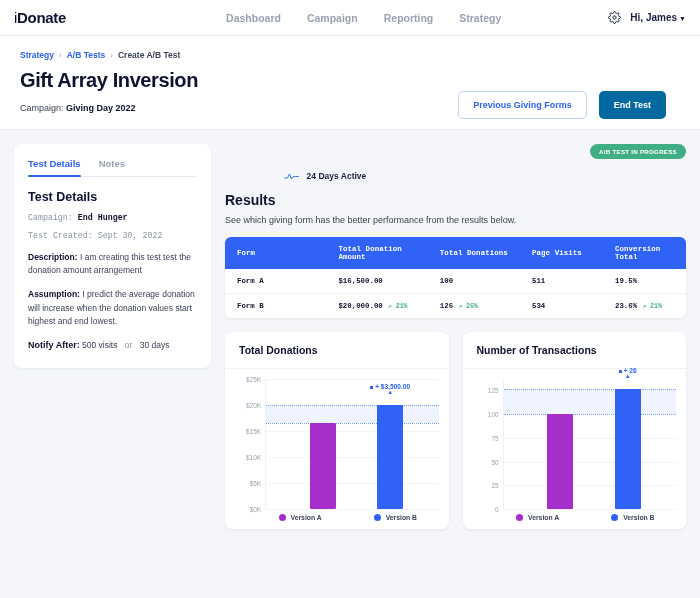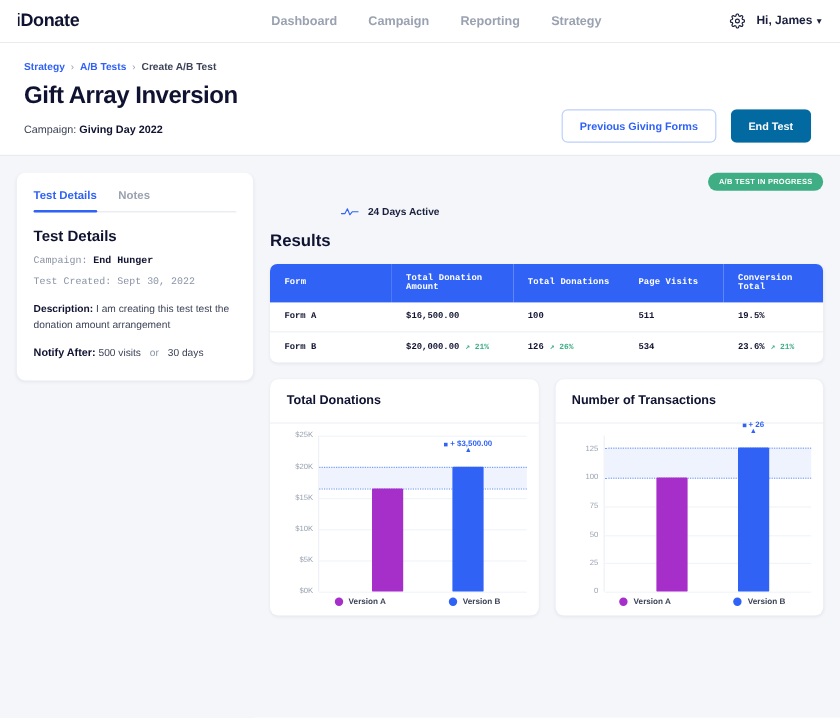--- a/index.html
+++ b/index.html
@@ -28,21 +28,21 @@
   
   .subhead { background:#ffffff; padding:14px 20px 16px 20px; position:relative;
              border-bottom:1px solid #e8ebf0; }
   .crumb { font-size:8.5px; font-weight:700; display:flex; align-items:center; gap:5px; }
   .crumb a { color:#2f62f5; text-decoration:none; }
   .crumb .sep { color:#9aa2b1; font-weight:400; font-size:8px; }
   .crumb .cur { color:#3c4257; }
   .ptitle { font-size:20px; font-weight:700; color:#0f1230; margin-top:9px; letter-spacing:-0.4px; }
   .camp { font-size:9px; color:#3c4257; margin-top:11px; }
   .camp b { color:#0f1230; font-weight:700; }
-  .hdr-btns { position:absolute; right:24px; top:55px; display:flex; gap:12px;margin-left:36px; }
+  .hdr-btns { position:absolute; right:34px; top:55px; display:flex; gap:12px;margin-left:36px; }
   .btn { font-size:9px; font-weight:700; border-radius:5px; cursor:pointer;
          padding:8px 14px; border:1px solid transparent; white-space:nowrap; }
   .btn-ghost { background:#fff; color:#2f62f5; border-color:#bcd0fb; }
   .btn-primary { background:#0369a1; color:#fff; }
 
   
   .body { background:#f4f6fa; padding:14px; display:flex; gap:14px;
           height: 480px; align-items:flex-start; }
 
   
@@ -174,39 +174,44 @@
         <b>End Hunger</b>
       </div>
       <div class="meta">
         <span>Test Created:</span>
         <span>Sept 30, 2022</span>
       </div>
       <div class="para">
         <b>Description:</b>
         <span>I am creating this test test the donation amount arrangement</span>
       </div>
+      <div class="para">
+        <b>Assumption:</b>
+        <span>I predict the average donation will increase when the donation values start highest and end lowest.</span>
+      </div>
       <div class="notify">
         <b>Notify After:</b>
         <span>500 visits</span>
         <span class="or">or</span>
         <span>30 days</span>
       </div>
     </div>
 
     <div class="main">
       <div class="res-row">
         <div class="res-title">Results</div>
         <span>
           <svg class="pulse" viewBox="0 0 30 16" fill="none" stroke="#2f62f5" stroke-width="1.8" stroke-linecap="round" stroke-linejoin="round">
             <path d="M1 11 L7 11 L11 3 L15 13 L19 8 L23 8 L29 8"></path>
           </svg>
         </span>
         <div class="days">24 Days Active</div>
         <div class="badge">A/B TEST IN PROGRESS</div>
       </div>
+      <div class="res-sub">See which giving form has the better performance from the results below.</div>
 
       <div class="table">
         <table>
           <colgroup>
             <col style="width:22%">
               <col style="width:22%">
               <col style="width:20%">
               <col style="width:18%">
               <col style="width:18%">
           </colgroup>

